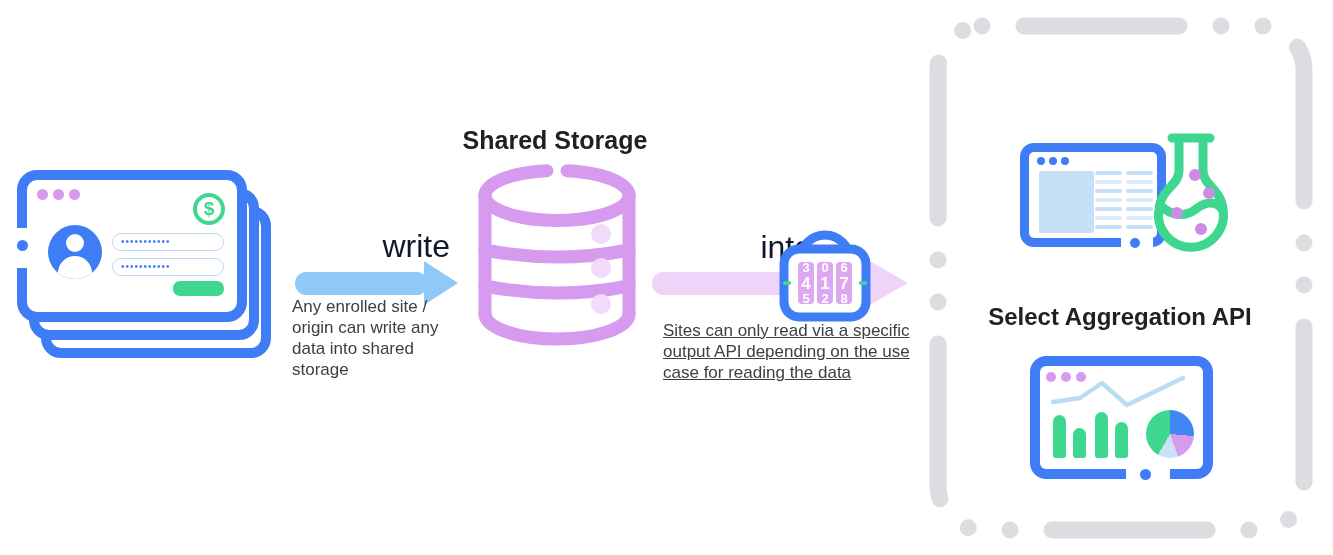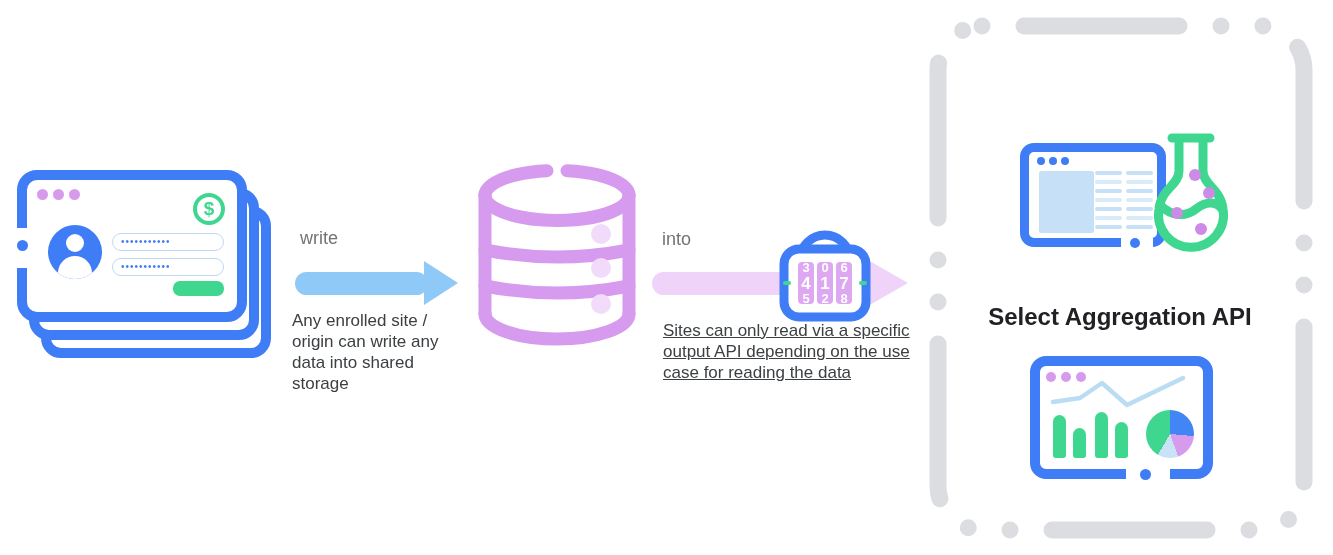--- a/index.html
+++ b/index.html
@@ -31,21 +31,21 @@
         border:1.5px solid #BFD9F5; border-radius:9px; color:#3E7DF6;
         font-size:10px; letter-spacing:1px; line-height:15px; padding-left:8px; overflow:hidden; }
   .pw.p1 { top:53px; } .pw.p2 { top:78px; }
   .btn { position:absolute; left:146px; top:101px; width:51px; height:15px;
          background:#3FD78F; border-radius:7px; }
   .edge-gap { position:absolute; left:-10px; top:48px; width:10px; height:40px; background:#fff; }
   .edge-dot { position:absolute; left:-10px; top:60px; width:11px; height:11px;
               border-radius:50%; background:#3E7DF6; }
 
   
-  .flow-label { position:absolute; width:150px; text-align:left; font-size:18px; color:#737373; }
+  .flow-label { position:absolute; width:150px; text-align:right; font-size:32px; color:#0f172a; }
   .arrow-body { position:absolute; height:23px; border-radius:11.5px; }
   .arrow-head { position:absolute; width:0; height:0; }
   .write-body { left:295px; top:272px; width:133px; background:#8FC9F8; }
   .write-head { left:424px; top:261px; border-top:22.5px solid transparent;
                 border-bottom:22.5px solid transparent; border-left:34px solid #8FC9F8; }
   .read-body  { left:652px; top:272px; width:222px; background:#F0D3F9; z-index:1; }
   .read-head  { left:868px; top:260px; border-top:23px solid transparent;
                 border-bottom:23px solid transparent; border-left:40px solid #F0D3F9; z-index:1; }
   .note { position:absolute; font-size:17px; line-height:21px; color:#3C4043; }
   .storage-title { position:absolute; left:430px; top:126px; width:250px; text-align:center;
@@ -120,22 +120,23 @@
     <div class="pw p1">•••••••••••</div>
     <div class="pw p2">•••••••••••</div>
     <div class="btn"></div>
     <div class="edge-gap"></div>
     <div class="edge-dot"></div>
   </div>
 
   <div class="flow-label" style="left:300px; top:228px;">write</div>
   <div class="arrow-body write-body"></div>
   <div class="arrow-head write-head"></div>
-  <div class="note" style="left:292px; top:310px; width:180px;">Any enrolled site / origin can write any data into shared storage</div>
-
+  <div class="note" style="left:292px; top:296px; width:180px;">Any enrolled site / origin can write any data into shared storage</div>
+
+  <div class="storage-title">Shared Storage</div>
   <svg class="abs" style="left:467px; top:162px;" width="180" height="195" viewBox="0 0 180 195">
     <g fill="none" stroke="#D69BEE" stroke-width="13" stroke-linecap="round">
       <path d="M 80 8.7 A 72 25 0 1 0 100 8.7"></path>
       <path d="M 18 33 L 18 152"></path>
       <path d="M 162 33 L 162 152"></path>
       <path d="M 18 152 A 72 25 0 0 0 162 152"></path>
       <path d="M 18 88 Q 90 102 162 88"></path>
       <path d="M 18 124 Q 90 138 162 124"></path>
     </g>
     <circle cx="134" cy="72" r="10" fill="#F2DBFA"></circle>

